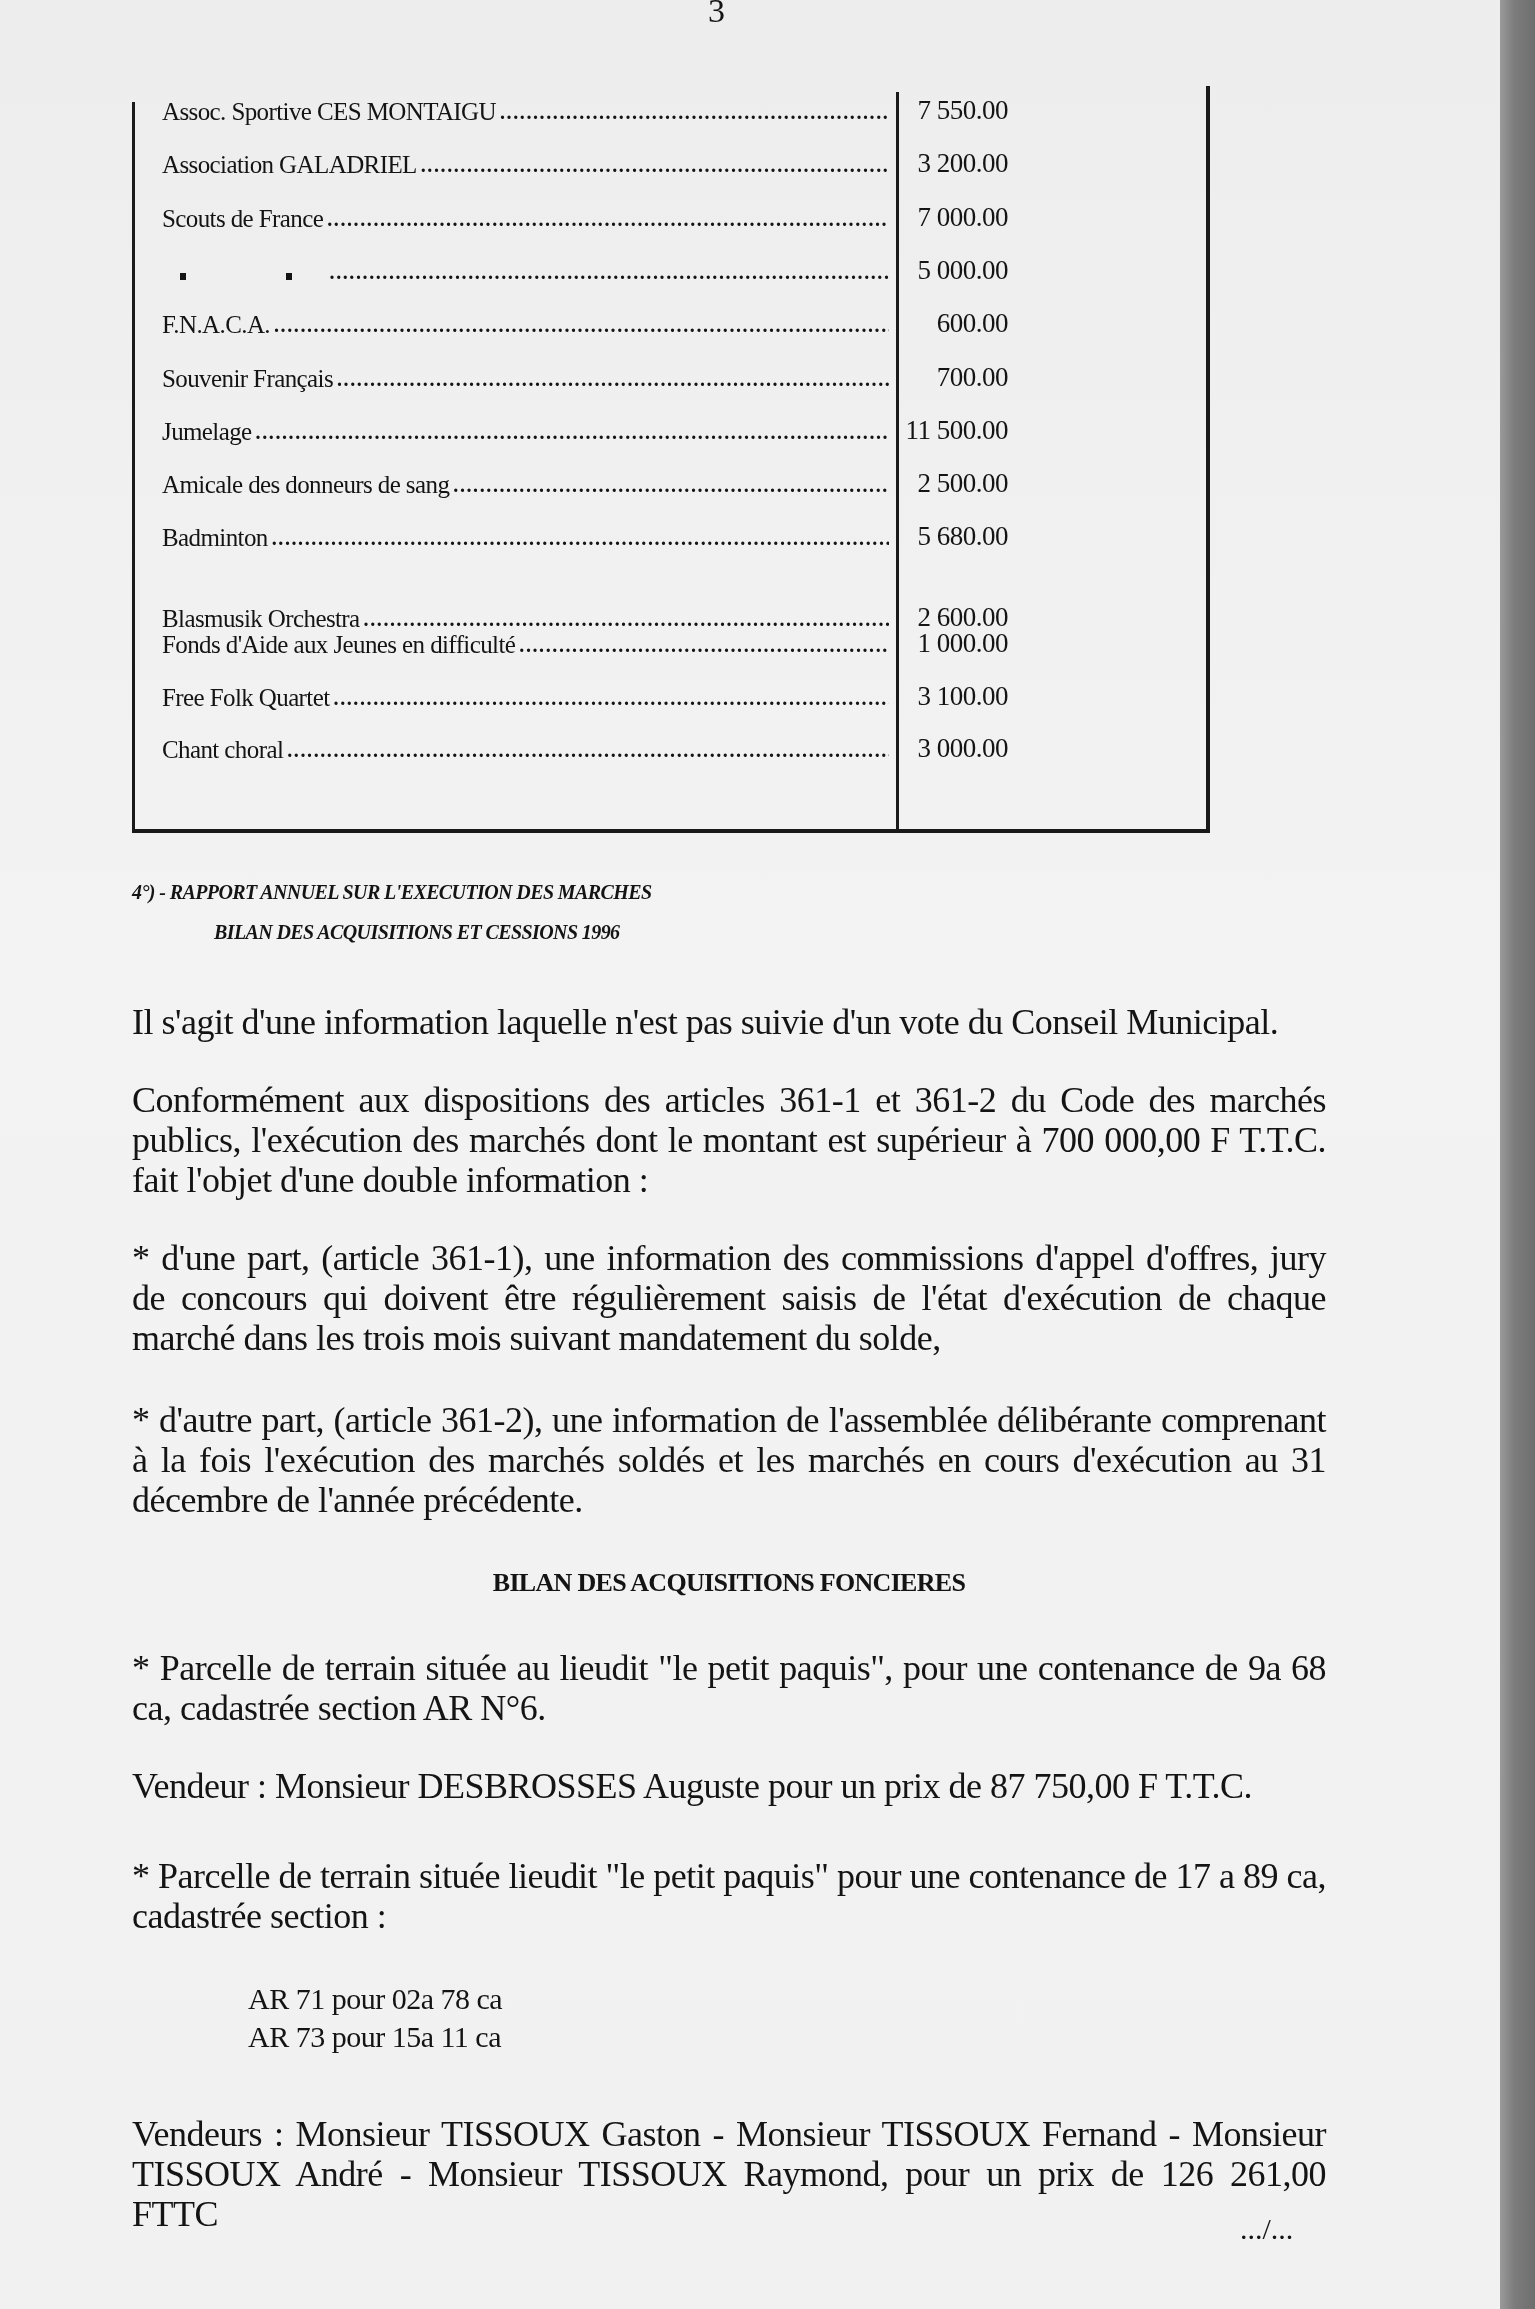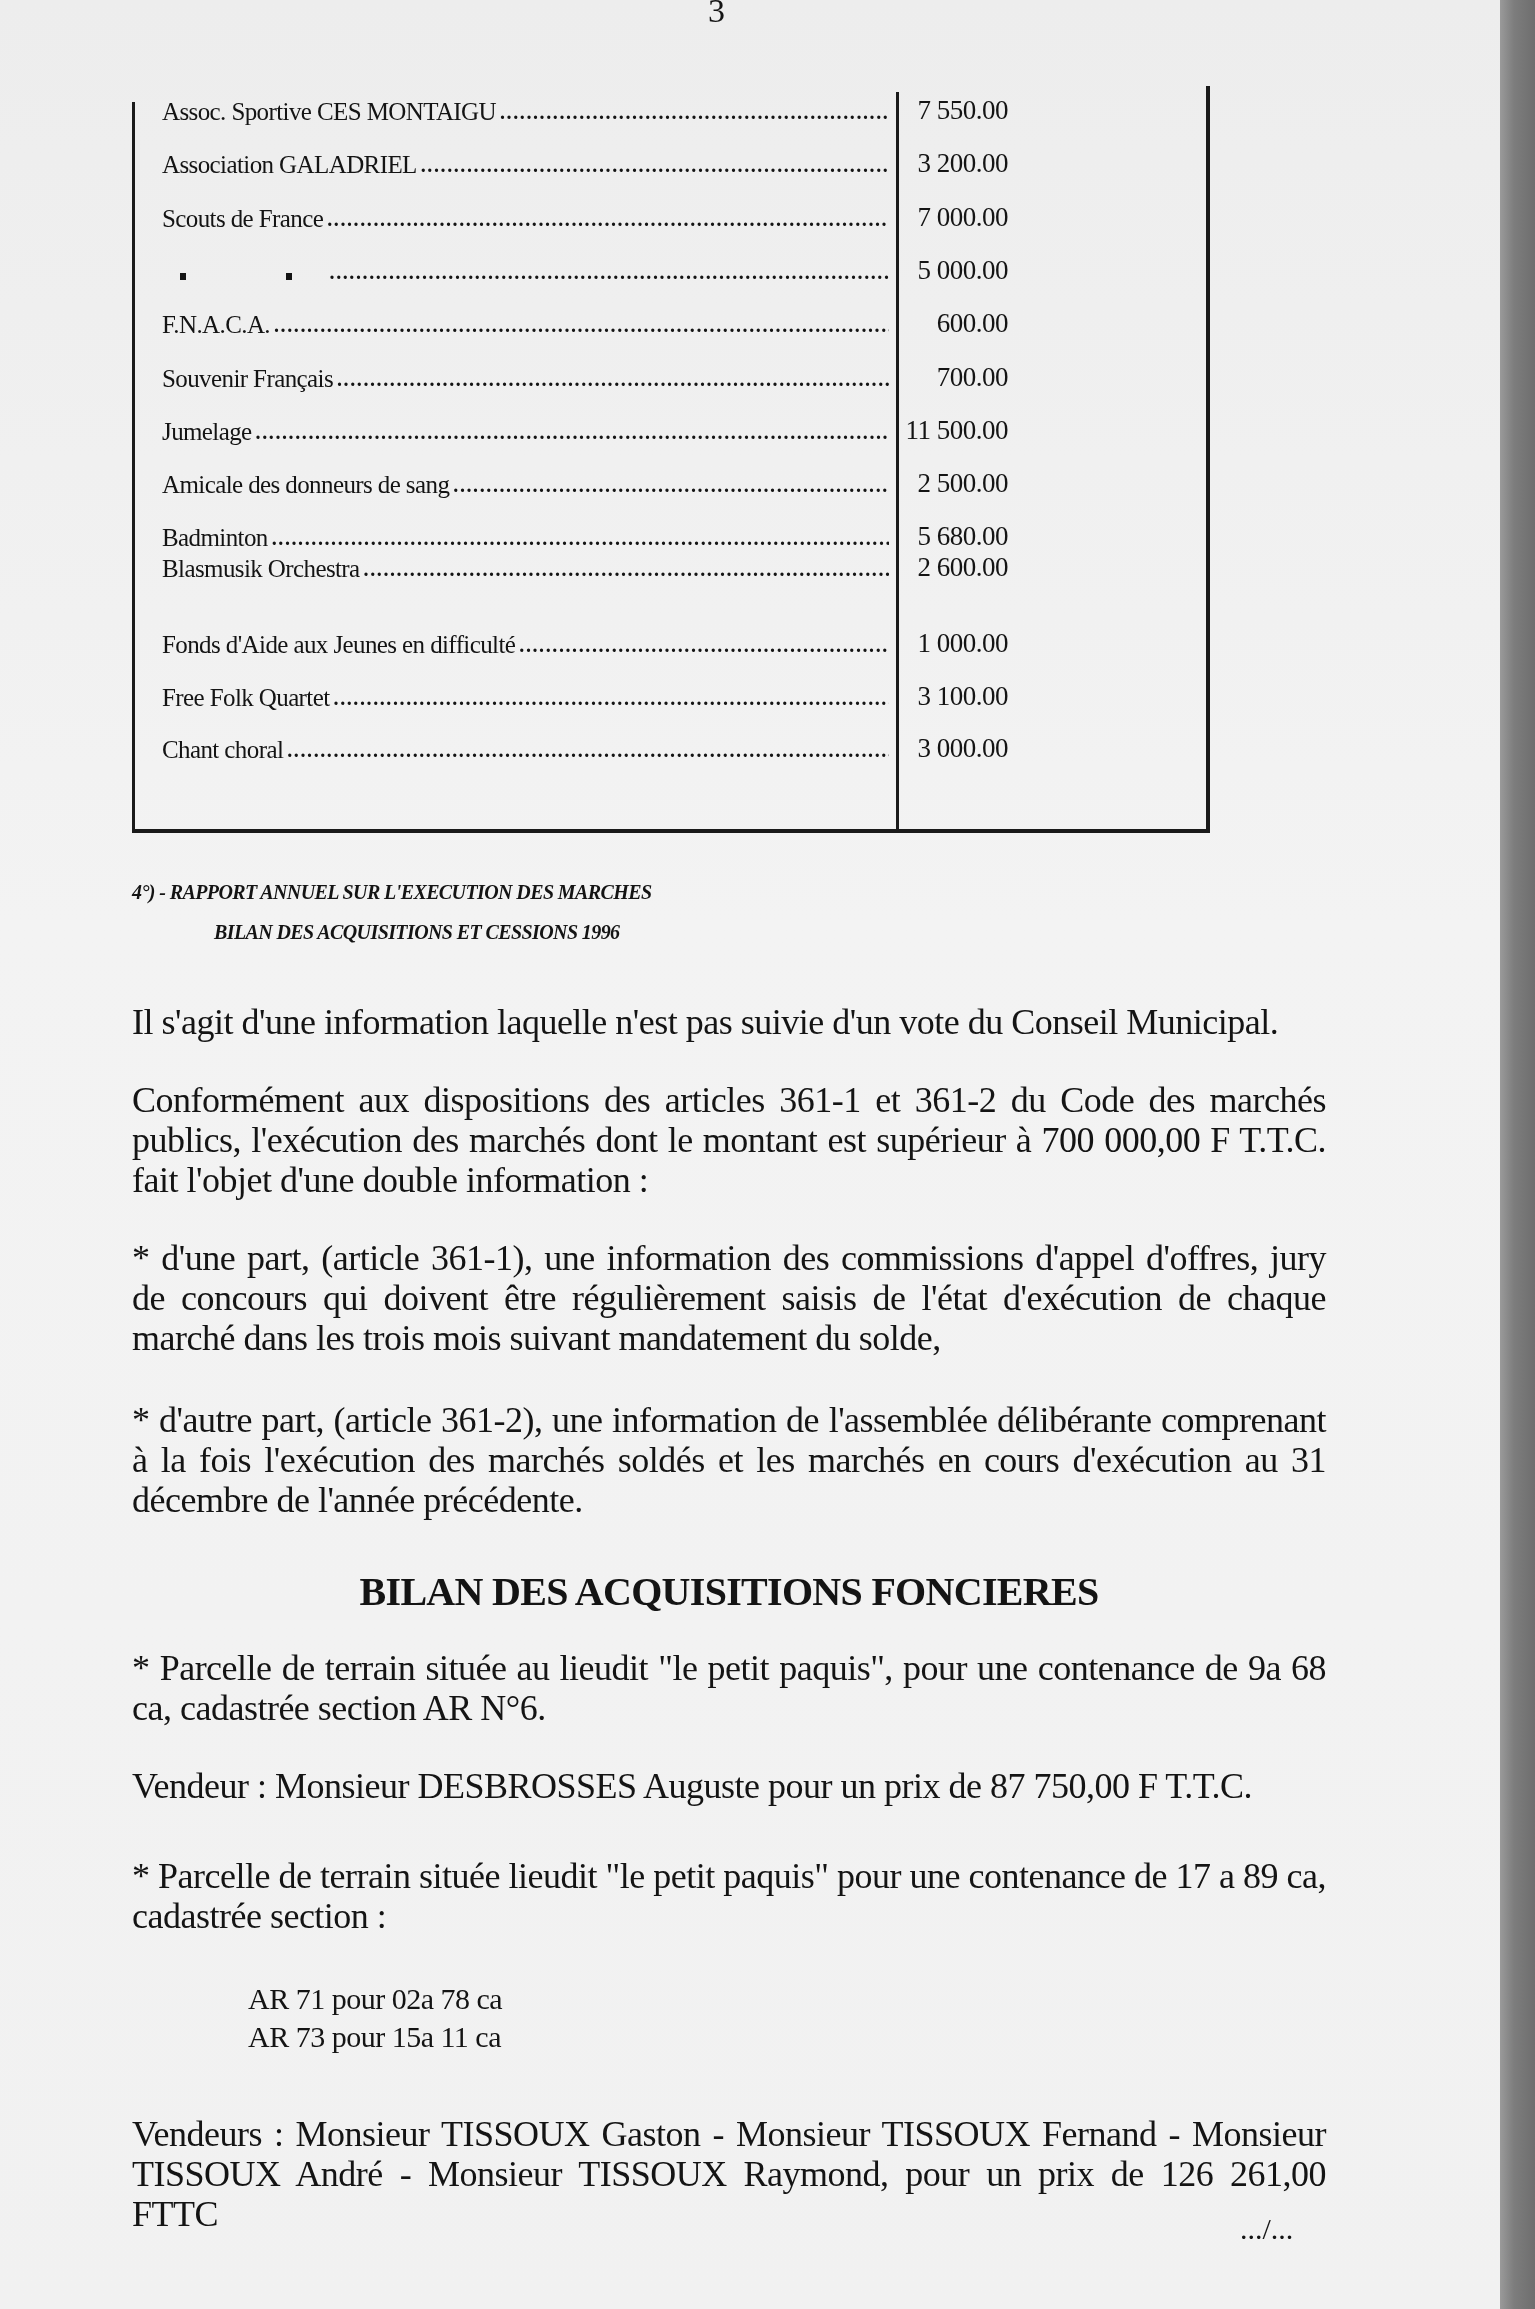--- a/index.html
+++ b/index.html
@@ -55,21 +55,21 @@
   .sec-title {
     left: 132px; top: 872px; font-size: 20px; font-style: italic; font-weight: bold;
     letter-spacing: -0.6px; line-height: 40px;
   }
   .sec-title .l2 { display: block; padding-left: 82px; }
   .p {
     font-size: 36px; line-height: 40px; letter-spacing: -0.5px; width: 1194px; text-align: justify;
   }
   .p.last-left { text-align-last: left; }
   .center-title {
-    left: 132px; width: 1194px; text-align: center; font-weight: bold; font-size: 40px; letter-spacing: -0.7px;
+    left: 132px; width: 1194px; text-align: center; font-weight: bold; font-size: 26px; letter-spacing: -0.7px;
   }
   .indent { left: 248px; font-size: 30px; line-height: 38px; letter-spacing: -0.5px; }
   .continue { font-size: 30px; letter-spacing: 0px; }
 </style>
 </head>
 <body>
 
 <div class="page"></div>
 <div class="edge"></div>
 
@@ -137,21 +137,21 @@
         </div>
         <div class="amount">2 500.00</div>
       </div>
       <div class="row" style="top: 426.4px;">
         <div class="name-cell">
           <span class="nm">Badminton</span>
           <span class="leader">...................................................................................................</span>
         </div>
         <div class="amount">5 680.00</div>
       </div>
-      <div class="row" style="top: 457px;">
+      <div class="row" style="top: 507px;">
         <div class="name-cell">
           <span class="nm">Blasmusik Orchestra</span>
           <span class="leader">...................................................................................................</span>
         </div>
         <div class="amount">2 600.00</div>
       </div>
       <div class="row" style="top: 533px;">
         <div class="name-cell">
           <span class="nm">Fonds d'Aide aux Jeunes en difficulté</span>
           <span class="leader">...................................................................................................</span>

